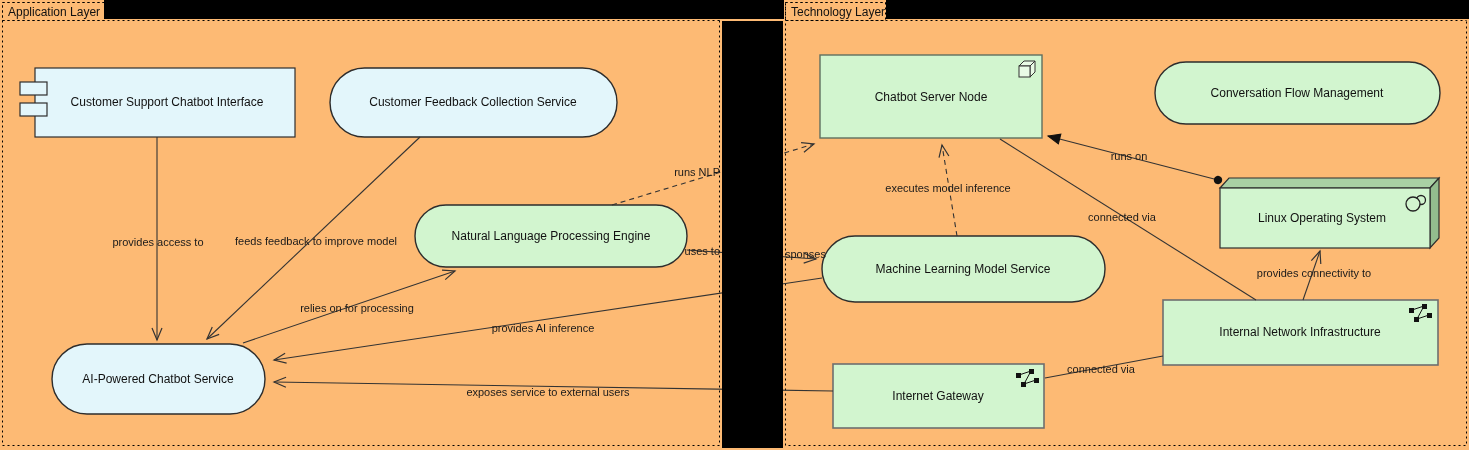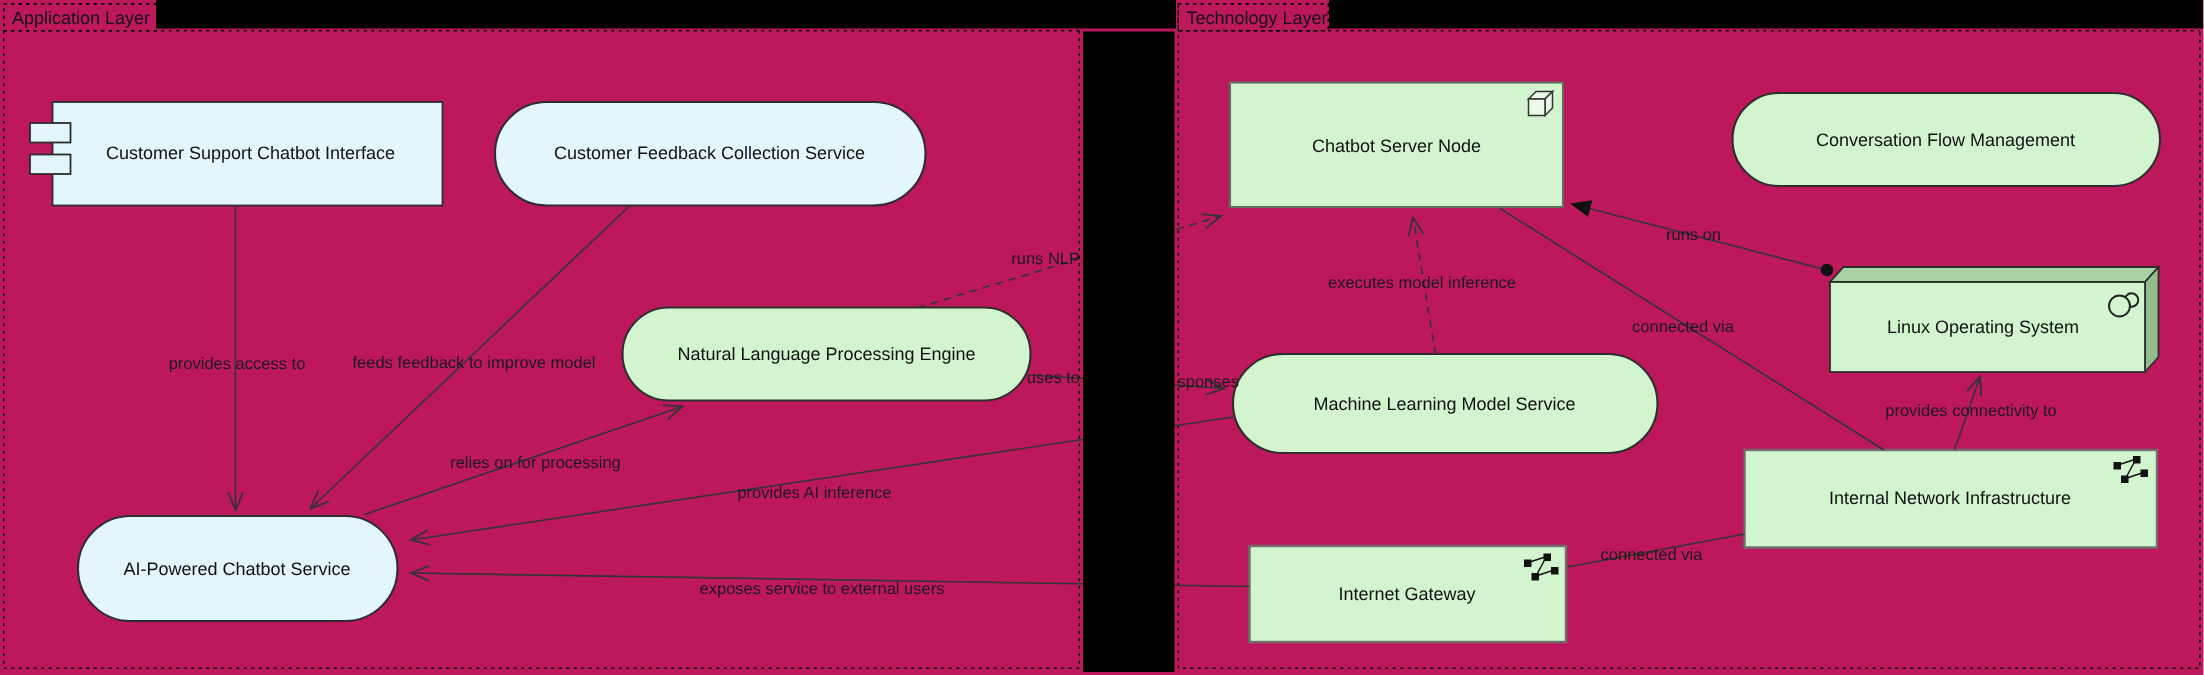--- a/index.html
+++ b/index.html
@@ -1,16 +1,16 @@
 <!DOCTYPE html>
 <html><head>
 <meta charset="utf-8">
 <style>
   html,body{margin:0;padding:0;background:#fff;}
-  #stage{position:relative;width:1469px;height:450px;background:#be185d;overflow:hidden;}
+  #stage{position:relative;width:1469px;height:450px;background:#fdba74;overflow:hidden;}
   svg{display:block;font-family:"Liberation Sans","DejaVu Sans",sans-serif;}
   text{fill:#111;}
   .el-label{font-size:12px;text-anchor:middle;}
   .rel-label{font-size:11px;text-anchor:middle;fill:#1a1a1a;}
   .layer-label{font-size:12px;fill:#111;}
   .conn{stroke:#333;stroke-width:1.1;fill:none;}
   .conn-dashed{stroke-dasharray:5,4;}
   .dotted{fill:none;stroke:#000;stroke-width:1;stroke-dasharray:2,3;}
 </style>
 </head>

